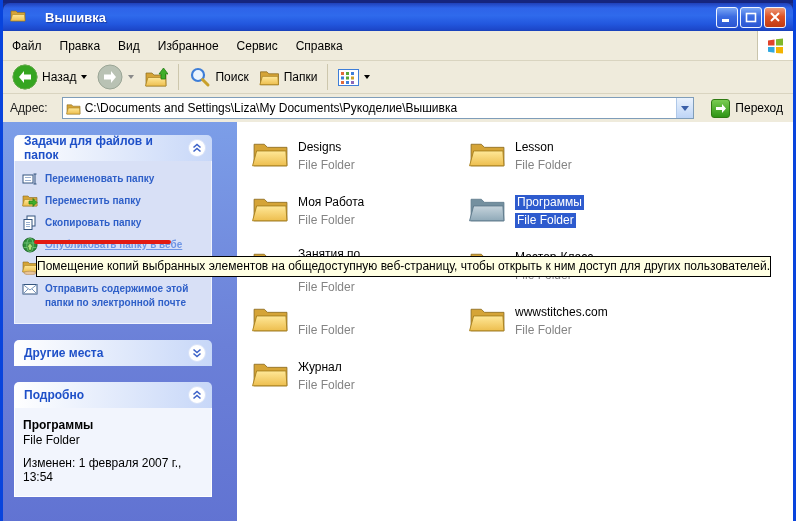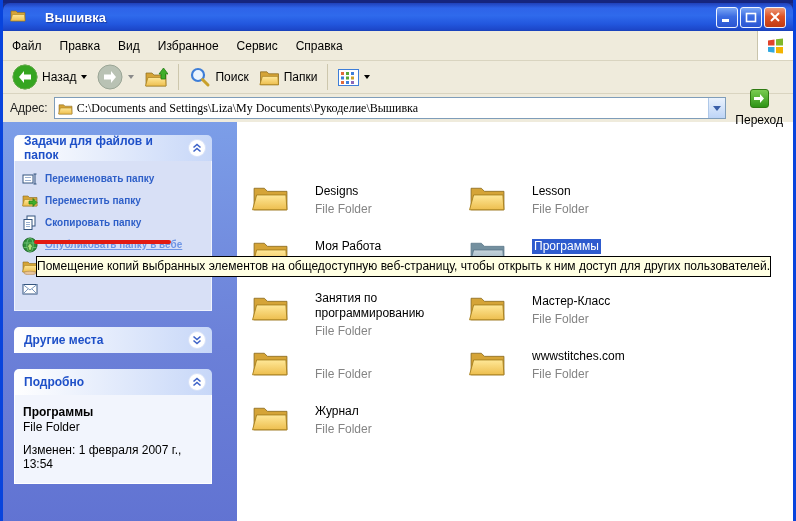--- a/index.html
+++ b/index.html
@@ -32,30 +32,30 @@
   
   .toolbar { height:33px; background:#EFEBDC; border-bottom:1px solid #D9D4C0;
              display:flex; align-items:center; padding:0 4px; }
   .tbtn { display:flex; align-items:center; gap:4px; padding:0 5px; height:30px; font-size:12px; color:#000; }
   .caret { width:0; height:0; border-left:3.5px solid transparent; border-right:3.5px solid transparent;
            border-top:4px solid #000; margin-left:1px; }
   .caret.dim { border-top-color:#8A8A8A; }
   .tsep { width:1px; height:26px; background:#CDC7AD; margin:0 5px; }
 
   
-  .addressbar { height:28px; background:#EFEBDC; display:flex; align-items:center; padding:0 7px; gap:6px; }
+  .addressbar { height:28px; background:#EFEBDC; display:flex; align-items:center; padding:0 7px; gap:14px; }
   .addr-label { font-size:12px; color:#1c1c1c; }
   .addr-field { flex:1; height:22px; background:#fff; border:1px solid #7F9DB9;
                 display:flex; align-items:center; padding-left:3px; gap:4px; }
-  .addr-value { font-size:12px; color:#000; white-space:nowrap; overflow:hidden; flex:1;font-family:Liberation Serif, serif; }
+  .addr-value { font-size:12px; color:#000; white-space:nowrap; overflow:hidden; flex:1; }
   .addr-drop { width:17px; height:20px; background:linear-gradient(180deg,#EAF2FD,#BDD4F6);
                border-left:1px solid #AFC8E8; display:flex; align-items:center; justify-content:center; }
   .addr-chev { width:0; height:0; border-left:4px solid transparent; border-right:4px solid transparent;
                border-top:5px solid #3A5FA8; }
-  .go-btn { display:flex; align-items:center; gap:5px; font-size:12px; padding:0 3px;flex-direction:column; }
+  .go-btn { display:flex; align-items:center; gap:5px; font-size:12px; padding:0 3px; }
   .go-icon { width:19px; height:19px; border-radius:3px; border:1px solid #2F7A12;
              background:linear-gradient(180deg,#7ACC52,#2E9415);
              display:flex; align-items:center; justify-content:center; }
 
   
   .bodyrow { display:flex; height:405px; background:#fff; }
   .sidebar { width:234px; background:linear-gradient(180deg,#7C9EE8 0%,#6B80D8 55%,#6173D2 100%);
              padding:13px 25px 0 11px; }
 
   .panel { margin-bottom:16px; }
@@ -73,21 +73,21 @@
 
   .details-body { background:#F2F5FD; border:1px solid #fff; border-top:none;
                   padding:10px 8px 12px; font-size:12px; color:#000; }
   .d-name { font-weight:bold; }
   .d-type { margin-top:1px; }
   .d-mod  { margin-top:9px; }
 
   
   .files { flex:1; padding:15px 0 0 14px; display:grid;
            grid-template-columns:217px 217px; grid-auto-rows:55px; align-content:start; }
-  .tile { display:flex; gap:26px; align-items:flex-start; cursor:default;margin-top:44px; }
+  .tile { display:flex; gap:9px; align-items:flex-start; cursor:default; }
   .tile .ficon { flex:0 0 38px; margin-top:1px; }
   .tile .fname { font-size:12px; color:#000; line-height:15px; display:inline-block; }
   .tile .ftype { font-size:12px; color:#848484; line-height:15px; display:inline-block; }
   .tile.selected .fname, .tile.selected .ftype { background:#2E5BCE; color:#fff; padding:0 2px; }
 
   
   .tooltip { position:absolute; left:33px; top:256px; z-index:20;
              background:#FFFFE3; border:1px solid #000; padding:2px 0 3px;
              font-size:12px; color:#000; white-space:nowrap; }
   .red-underline { position:absolute; left:31px; top:240px; width:137px; height:4px;
@@ -309,20 +309,21 @@
             </span>
             <span class="tlabel">Открыть общий доступ к этой</span>
           </div>
           <div class="titem">
             <span class="ticon">
               <svg width="16" height="16">
                   <rect x="1" y="3.5" width="14" height="9.5" fill="#fff" stroke="#35557F"></rect>
                   <path d="M1 3.5 L8 9 L15 3.5 M1 13 L6 8 M15 13 L10 8" fill="none" stroke="#7A96BC"></path>
                 </svg>
             </span>
+            <span class="tlabel">Отправить содержимое этой папки по электронной почте</span>
           </div>
         </div>
       </div>
 
       <div class="panel">
         <div class="panel-header">
           <span>Другие места</span>
           <span class="chev-btn">
             <svg width="10" height="10">
                 <path d="M1.5 1.5 L5 4.5 L8.5 1.5 M1.5 5.5 L5 8.5 L8.5 5.5" fill="none" stroke="#3E63C8" stroke-width="1.6"></path>

